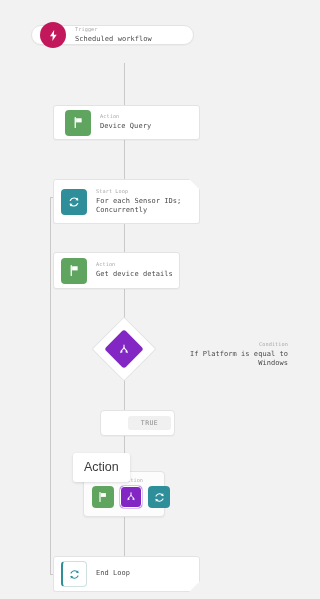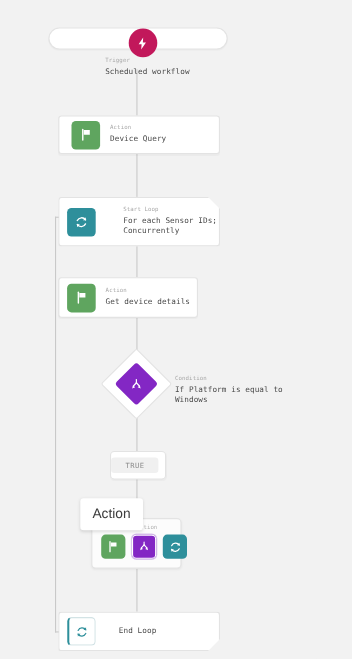--- a/index.html
+++ b/index.html
@@ -49,26 +49,24 @@
     box-shadow: 0 1px 1px rgba(0,0,0,0.03);
   }
 
   .node-pill {
     border-radius: 40px;
   }
 
   .notch-tr {
     clip-path: polygon(0 0, calc(100% - 11px) 0, 100% 11px, 100% 100%, 0 100%);
     border-radius: 3px;
-    gap: 16px;
   }
   .notch-br {
     clip-path: polygon(0 0, 100% 0, 100% calc(100% - 11px), calc(100% - 11px) 100%, 0 100%);
     border-radius: 3px;
-    gap: 12px;
   }
 
   .node-icon {
     flex: 0 0 auto;
     display: flex;
     align-items: center;
     justify-content: center;
   }
 
   .icon-sq {
@@ -135,21 +133,23 @@
   }
 
   
   .true-outer {
     position: absolute;
     background: #ffffff;
     border: 1px solid #e3e3e3;
     border-radius: 4px;
     display: flex;
     align-items: center;
+    justify-content: center;
     box-shadow: 0 1px 1px rgba(0,0,0,0.03);
+    padding-left: 24px;
   }
   .true-inner {
     background: #f0f0f0;
     border-radius: 3px;
     color: #8b8b8b;
     font-size: 6.5px;
     letter-spacing: 0.4px;
     padding: 3px 13px;
   }
 
@@ -231,21 +231,21 @@
 
   <div class="conn conn-v" style="left:124px; top:434px; height:37px;"></div>
 
   <div class="conn conn-v" style="left:124px; top:517px; height:39px;"></div>
 
   <div class="conn conn-h" style="left:50px; top:574px; width:12px;"></div>
   <div class="conn conn-v" style="left:50px; top:197px; height:378px;"></div>
   <div class="conn conn-h" style="left:50px; top:197px; width:9px;"></div>
   <div class="arrow-right" style="left:58px; top:194px;"></div>
 
-  <div class="node node-pill" style="left:44px; top:25px; width:163px; height:20px; padding-left:8px;flex-direction:column;">
+  <div class="node node-pill" style="left:31px; top:25px; width:163px; height:20px; padding-left:8px;">
     <div class="node-icon icon-circle c-crimson">
       <svg width="13" height="13" viewBox="0 0 24 24" aria-hidden="true">
         <path d="M13.2 2 5.6 13.2h5.0L9.9 22l8.0-11.6h-5.2z" fill="#ffffff"></path>
       </svg>
     </div>
     <div class="node-text">
       <div class="node-kicker">Trigger</div>
       <div class="node-title">Scheduled workflow</div>
     </div>
   </div>
@@ -298,21 +298,21 @@
       <svg width="13" height="13" viewBox="0 0 24 24" aria-hidden="true">
         <path d="M12 3.5v5.3" stroke="#ffffff" stroke-width="2" stroke-linecap="round"></path>
         <path d="M12 8.8 6.6 14.6" stroke="#ffffff" stroke-width="2" stroke-linecap="round"></path>
         <path d="M12 8.8l5.4 5.8" stroke="#ffffff" stroke-width="2" stroke-linecap="round"></path>
         <path d="M6.6 13.2l-1.9 5.3 5.2-2.1z" fill="#ffffff"></path>
         <path d="M17.4 13.2l1.9 5.3-5.2-2.1z" fill="#ffffff"></path>
       </svg>
     </div>
   </div>
 
-  <div class="cond-label" style="left:159px; top:341px;">
+  <div class="cond-label" style="left:159px; top:341px;text-align:right;">
     <div class="node-kicker">Condition</div>
     <div class="node-title">If Platform is equal to Windows</div>
   </div>
 
   <div class="true-outer" style="left:100px; top:410px; width:49px; height:24px;">
     <div class="true-inner">TRUE</div>
   </div>
 
   <div class="palette" style="left:83px; top:471px; width:82px; height:46px;">
     <div class="palette-caption">Select an Action</div>

